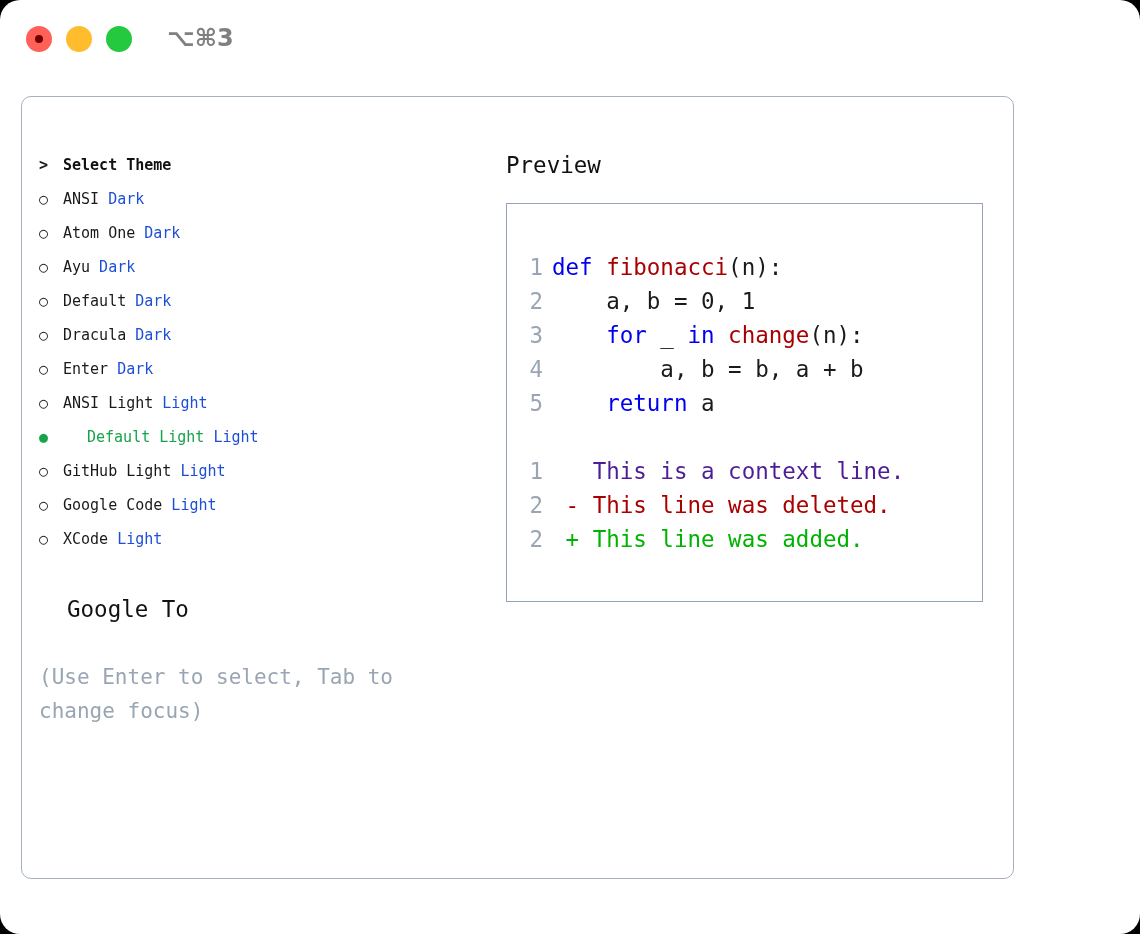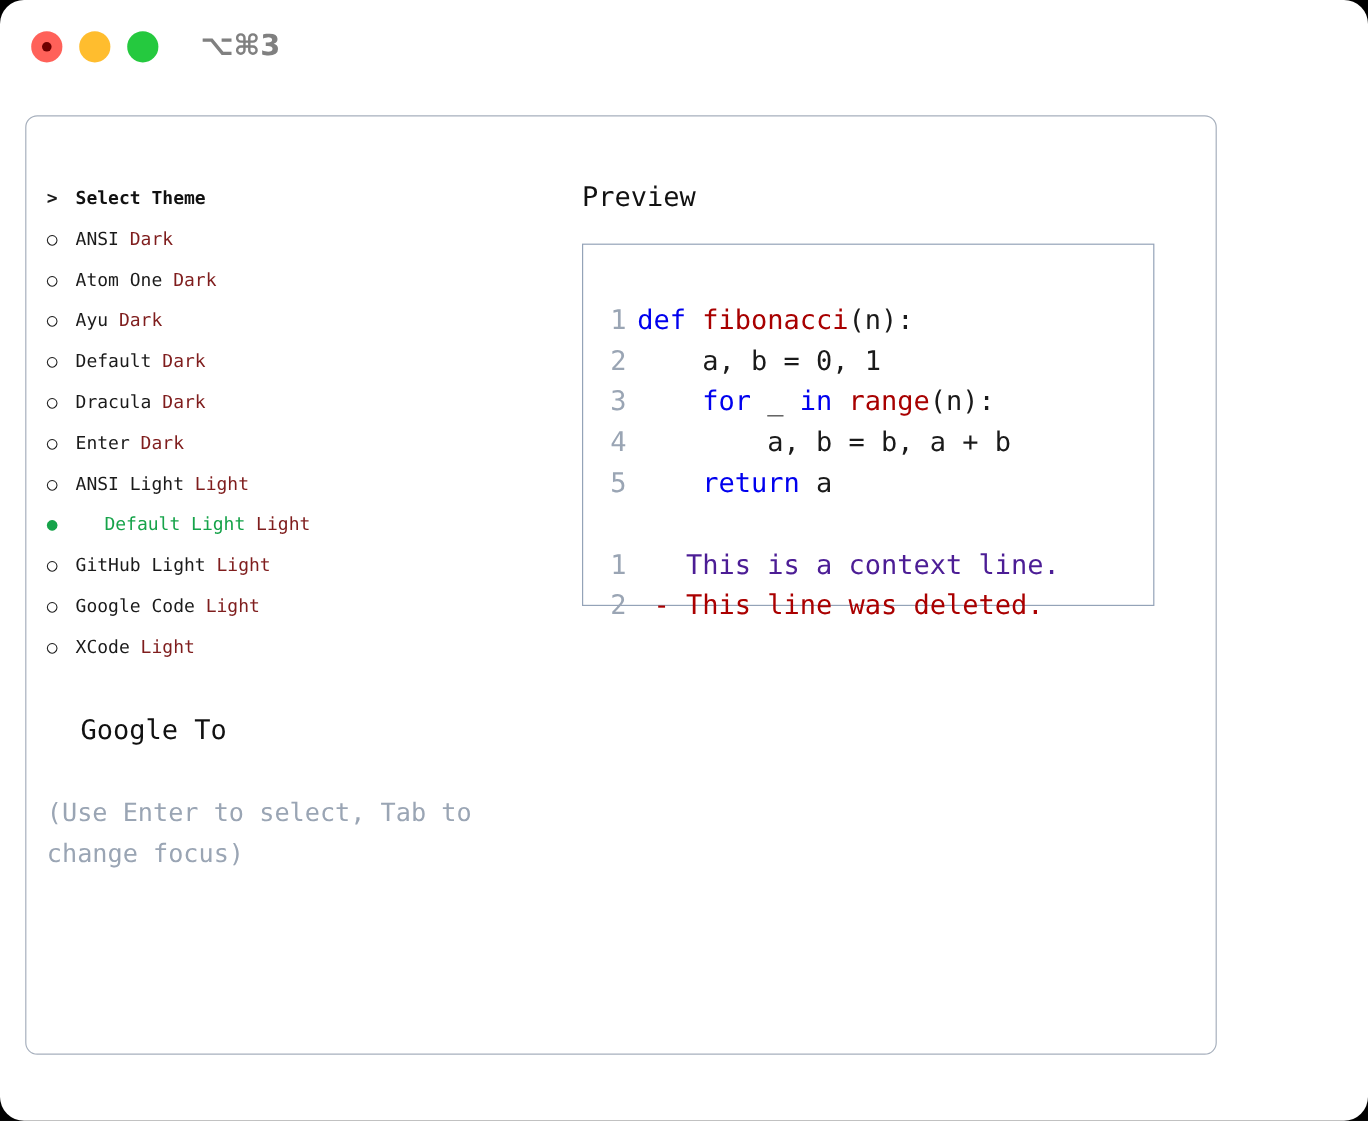--- a/index.html
+++ b/index.html
@@ -81,21 +81,21 @@
     color:#1a1a1a;
   }
   .bullet.sel { color:#16a34a; }
 
   .hdr {
     font-weight:bold;
     color:#111111;
   }
   .name { color:#1a1a1a; }
   .name.sel { color:#16a34a;margin-left:24px; }
-  .tag  { color:#7f1d1d; }
+  .tag  { color:#1d4ed8; }
 
   #apply-label {
     height:34px;
     line-height:34px;
     font-size:22.5px;
     color:#111111;
     padding-left:28px;
   }
   .spacer-lg { height:36px; }
   .spacer-sm { height:34px; }
@@ -103,31 +103,31 @@
   #hint {
     font-size:21px;
     line-height:34px;
     color:#9aa5b4;
     width:410px;
   }
 
   
   #right-col {
     position:absolute;
-    left:463px; top:51px;
+    left:484px; top:51px;
   }
   #preview-label {
     font-size:22.5px;
     color:#111111;
     line-height:34px;
     height:34px;
   }
   #preview-box {
     margin-top:21px;
-    width:477px; height:302px;
+    width:477px; height:399px;
     border:1.5px solid #94a3b8;
     background:#ffffff;
     position:relative;
   }
   #code {
     position:absolute;
     left:12px; top:46px;
     font-size:22.5px;
     line-height:34px;
   }
@@ -191,24 +191,25 @@
         <div>change focus)</div>
       </div>
     </div>
 
     <div id="right-col">
       <div id="preview-label">Preview</div>
       <div id="preview-box">
         <div id="code">
             <div class="cline"><span class="lnum">1</span><span class="kw">def </span><span class="fn">fibonacci</span><span class="plain">(n):</span></div>
             <div class="cline"><span class="lnum">2</span><span class="plain">    a, b = 0, 1</span></div>
-            <div class="cline"><span class="lnum">3</span><span class="plain">    </span><span class="kw">for</span><span class="plain"> _ </span><span class="kw">in</span><span class="plain"> </span><span class="fn">range</span><span class="plain">(n):</span></div>
+            <div class="cline"><span class="lnum">3</span><span class="plain">    </span><span class="kw">for</span><span class="plain"> _ </span><span class="kw">in</span><span class="plain"> </span><span class="fn">change</span><span class="plain">(n):</span></div>
             <div class="cline"><span class="lnum">4</span><span class="plain">        a, b = b, a + b</span></div>
             <div class="cline"><span class="lnum">5</span><span class="plain">    </span><span class="kw">return</span><span class="plain"> a</span></div>
             <div class="gap"></div>
             <div class="cline"><span class="lnum">1</span><span class="ctx">   </span><span class="ctx">This is a context line.</span></div>
             <div class="cline"><span class="lnum">2</span><span class="del"> - </span><span class="del">This line was deleted.</span></div>
+            <div class="cline"><span class="lnum">2</span><span class="add"> + </span><span class="add">This line was added.</span></div>
           </div>
       </div>
     </div>
 
   </div>
 </div>
 
 </body></html>

